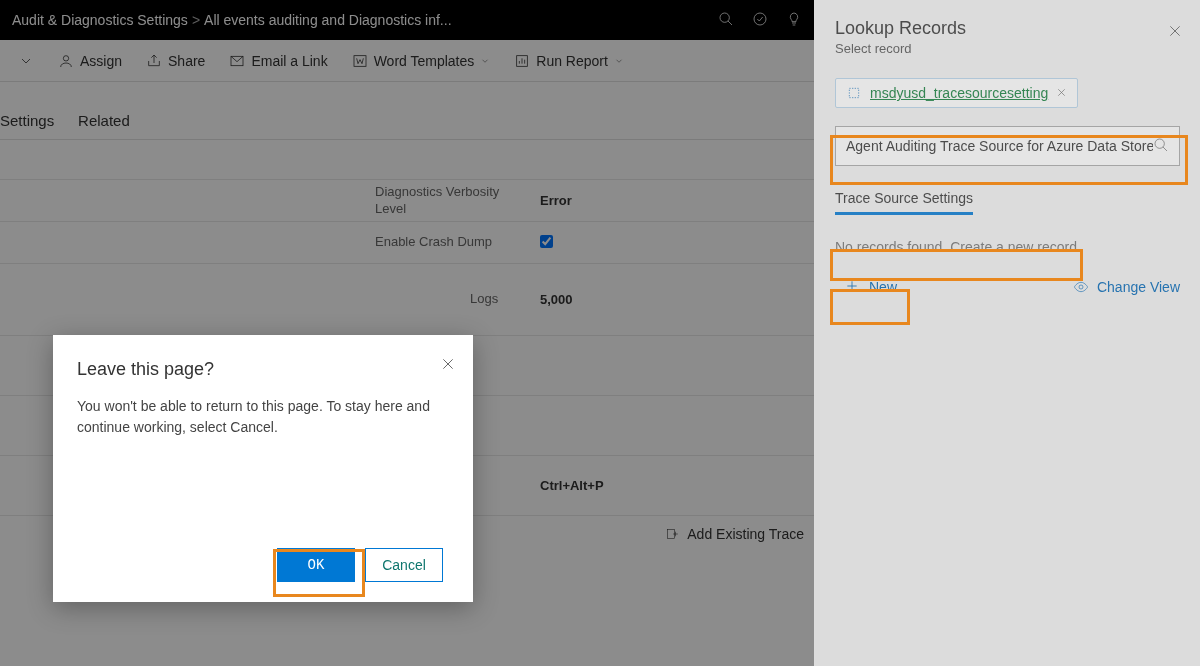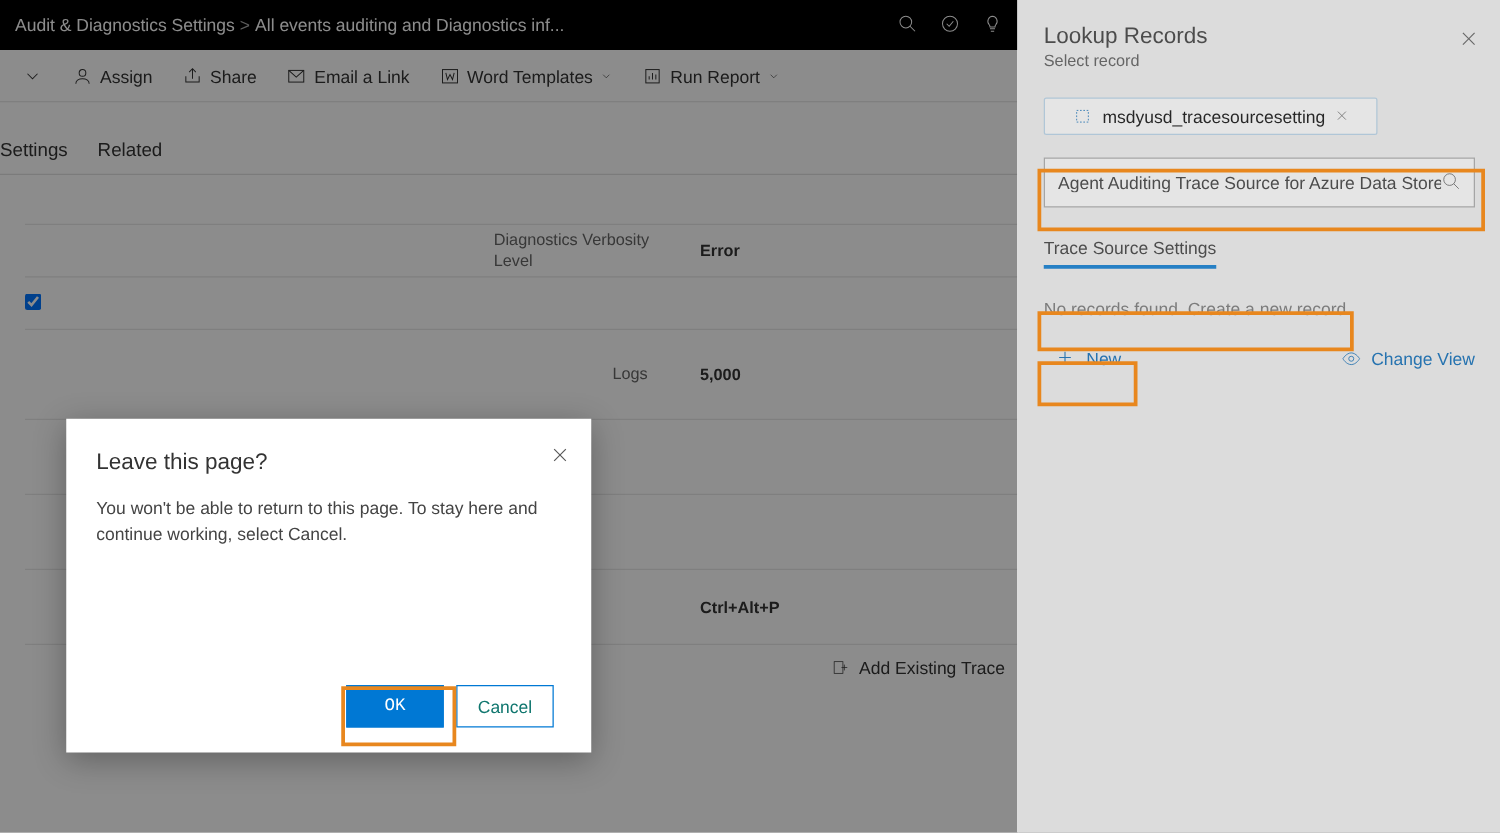--- a/index.html
+++ b/index.html
@@ -15,21 +15,21 @@
   
   .cmdbar { background: #fff; height: 42px; border-bottom: 1px solid #e1e1e1; display: flex; align-items: center; padding: 0 6px; width: 814px; }
   .cmd { display: flex; align-items: center; gap: 6px; padding: 0 12px; height: 100%; color: #333; cursor: pointer; font-size: 14px; }
   .cmd svg { width: 16px; height: 16px; stroke: #333; fill: none; stroke-width: 1.2; }
   .cmd .chev { width: 10px; height: 10px; }
 
   
   .page { width: 814px; background: #fff; position: relative; }
   .tabbar { padding: 30px 0 10px 0; border-bottom: 1px solid #e1e1e1; }
   .tabbar .tab { display: inline-block; margin-right: 20px; font-size: 15px; color: #333; }
-  .form-area { padding-top: 10px; padding-left: 20px; }
+  .form-area { padding-top: 10px; }
   .form-row { display: flex; align-items: center; height: 42px; border-bottom: 1px solid #e8e8e8; }
   .form-label { width: 540px; padding-left: 375px; padding-right: 10px; color: #666; font-size: 13px; line-height: 1.3; }
   .form-label.twoline { padding-top: 6px; padding-bottom: 6px; }
   .form-value { padding-left: 0; font-weight: 600; color: #333; font-size: 13px; }
   .form-value.normal { font-weight: 400; }
 
   .add-existing { display: flex; align-items: center; gap: 8px; color: #333; padding: 10px 0; justify-content: flex-end; padding-right: 10px; }
   .add-existing svg { width: 14px; height: 14px; stroke: #333; fill: none; }
 
   
@@ -49,21 +49,21 @@
 
   
   .lookup { position: absolute; right: 0; top: 0; width: 386px; height: 666px; background: #f3f3f3; border-left: 1px solid #ddd; z-index: 10; padding: 0; }
   .lookup-dim { position: absolute; inset: 0; background: rgba(150,150,150,0.25); pointer-events: none; z-index: 2; }
   .lookup-inner { position: relative; z-index: 1; padding: 18px 20px; }
   .lookup-title { font-size: 18px; color: #333; }
   .lookup-sub { font-size: 13px; color: #555; margin-top: 2px; margin-bottom: 22px; }
   .lookup-close { position: absolute; right: 18px; top: 24px; cursor: pointer; }
   .lookup-close svg { width: 14px; height: 14px; stroke: #555; stroke-width: 1.5; }
 
-  .pill { display: inline-flex; align-items: center; gap: 8px; border: 1px solid #b9d6ec; background: #fff; padding: 6px 22px; border-radius: 2px; color: #000000; font-size: 14px; }
+  .pill { display: inline-flex; align-items: center; gap: 8px; border: 1px solid #b9d6ec; background: #fff; padding: 6px 10px; border-radius: 2px; color: #15803d; font-size: 14px; text-decoration: underline; }
   .pill svg.icon { width: 16px; height: 16px; stroke: #0067b8; fill: none; }
   .pill .pill-x svg { width: 11px; height: 11px; stroke: #666; stroke-width: 1.5; }
 
   .searchbox { margin-top: 18px; height: 40px; background: #fff; border: 1px solid #aaa; display: flex; align-items: center; padding: 0 10px; }
   .searchbox input { flex: 1; border: none; outline: none; font-size: 14px; color: #333; background: transparent; }
   .searchbox svg { width: 16px; height: 16px; stroke: #555; fill: none; }
 
   .section-tab { margin-top: 24px; font-size: 14px; color: #333; display: inline-block; padding-bottom: 6px; border-bottom: 3px solid #0078d4; }
 
   .no-records { margin-top: 20px; font-size: 14px; color: #737373; padding: 4px 0; }
@@ -159,20 +159,21 @@
     <span class="tab">Settings</span>
     <span class="tab">Related</span>
   </div>
   <div class="form-area">
     <div class="spacer-row sm"></div>
     <div class="form-row">
       <div class="form-label twoline">Diagnostics Verbosity Level</div>
       <div class="form-value">Error</div>
     </div>
     <div class="form-row">
+      <div class="form-label">Enable Crash Dump</div>
       <div class="form-value normal">
         <input type="checkbox" checked="" style="">
       </div>
     </div>
     <div class="form-row" style="height:72px;">
       <div class="form-label" style="padding-left:470px;">Logs</div>
       <div class="form-value">5,000</div>
     </div>
     <div class="spacer-row"></div>
     <div class="spacer-row"></div>

